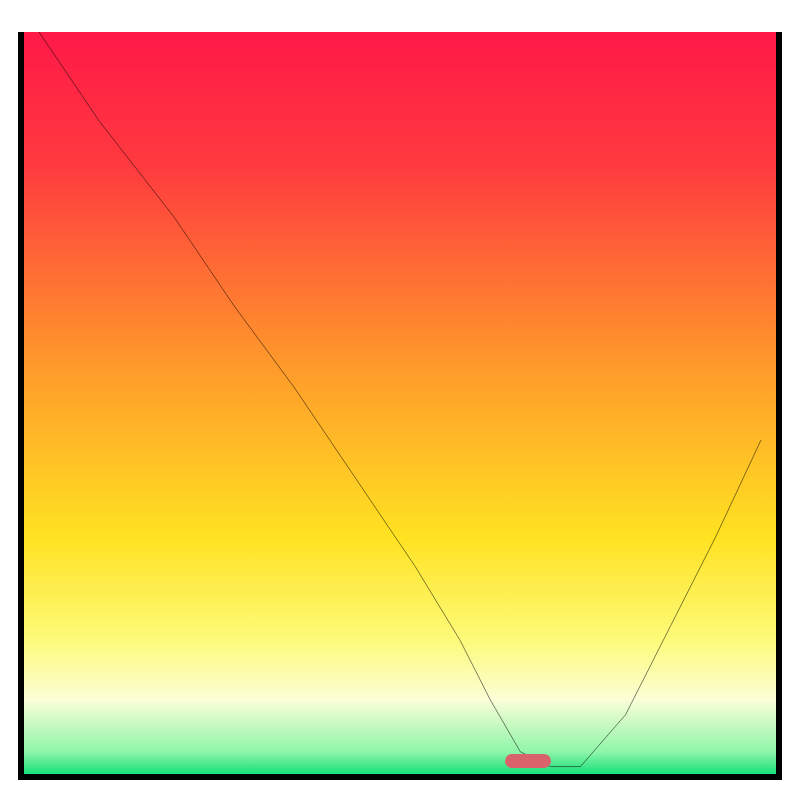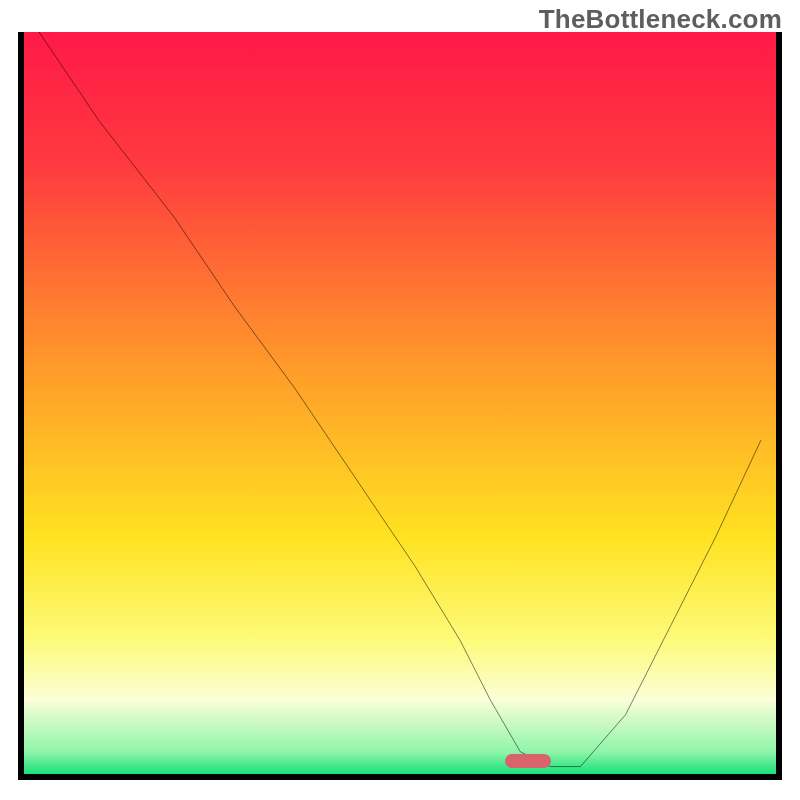--- a/index.html
+++ b/index.html
@@ -57,21 +57,20 @@
     position: absolute;
     border-radius: 999px;
     background: #d85a60;
   }
 </style>
 </head>
 <body>
 
 <div class="container">
 
-  <div class="watermark">TheBottleneck.com</div>
 
   <div class="plot-frame">
     <div class="gradient" style="background: linear-gradient(rgb(255, 25, 71) 0%, rgb(255, 58, 63) 18%, rgb(255, 154, 42) 45%, rgb(255, 226, 33) 68%, rgb(253, 251, 122) 82%, rgb(251, 254, 215) 90%, rgb(143, 245, 169) 97%, rgb(24, 224, 122) 100%);"></div>
 
     <svg class="curve" viewBox="0 0 100 100" preserveAspectRatio="none">
       <path fill="none" stroke="#000" stroke-width="0.5" vector-effect="non-scaling-stroke" d="M2.00 0.00 L10.00 12.00 L20.00 25.00 L28.00 37.00 L36.00 48.00 L44.00 60.00 L52.00 72.00 L58.00 82.00 L62.00 90.00 L66.00 97.00 L70.00 99.00 L74.00 99.00 L80.00 92.00 L86.00 80.00 L92.00 68.00 L98.00 55.00"></path>
     </svg>
 
     <div class="marker" style="width: 46px; height: 14px; left: 480.84px; top: 721.644px; background: rgb(216, 99, 107);"></div>
   </div>

